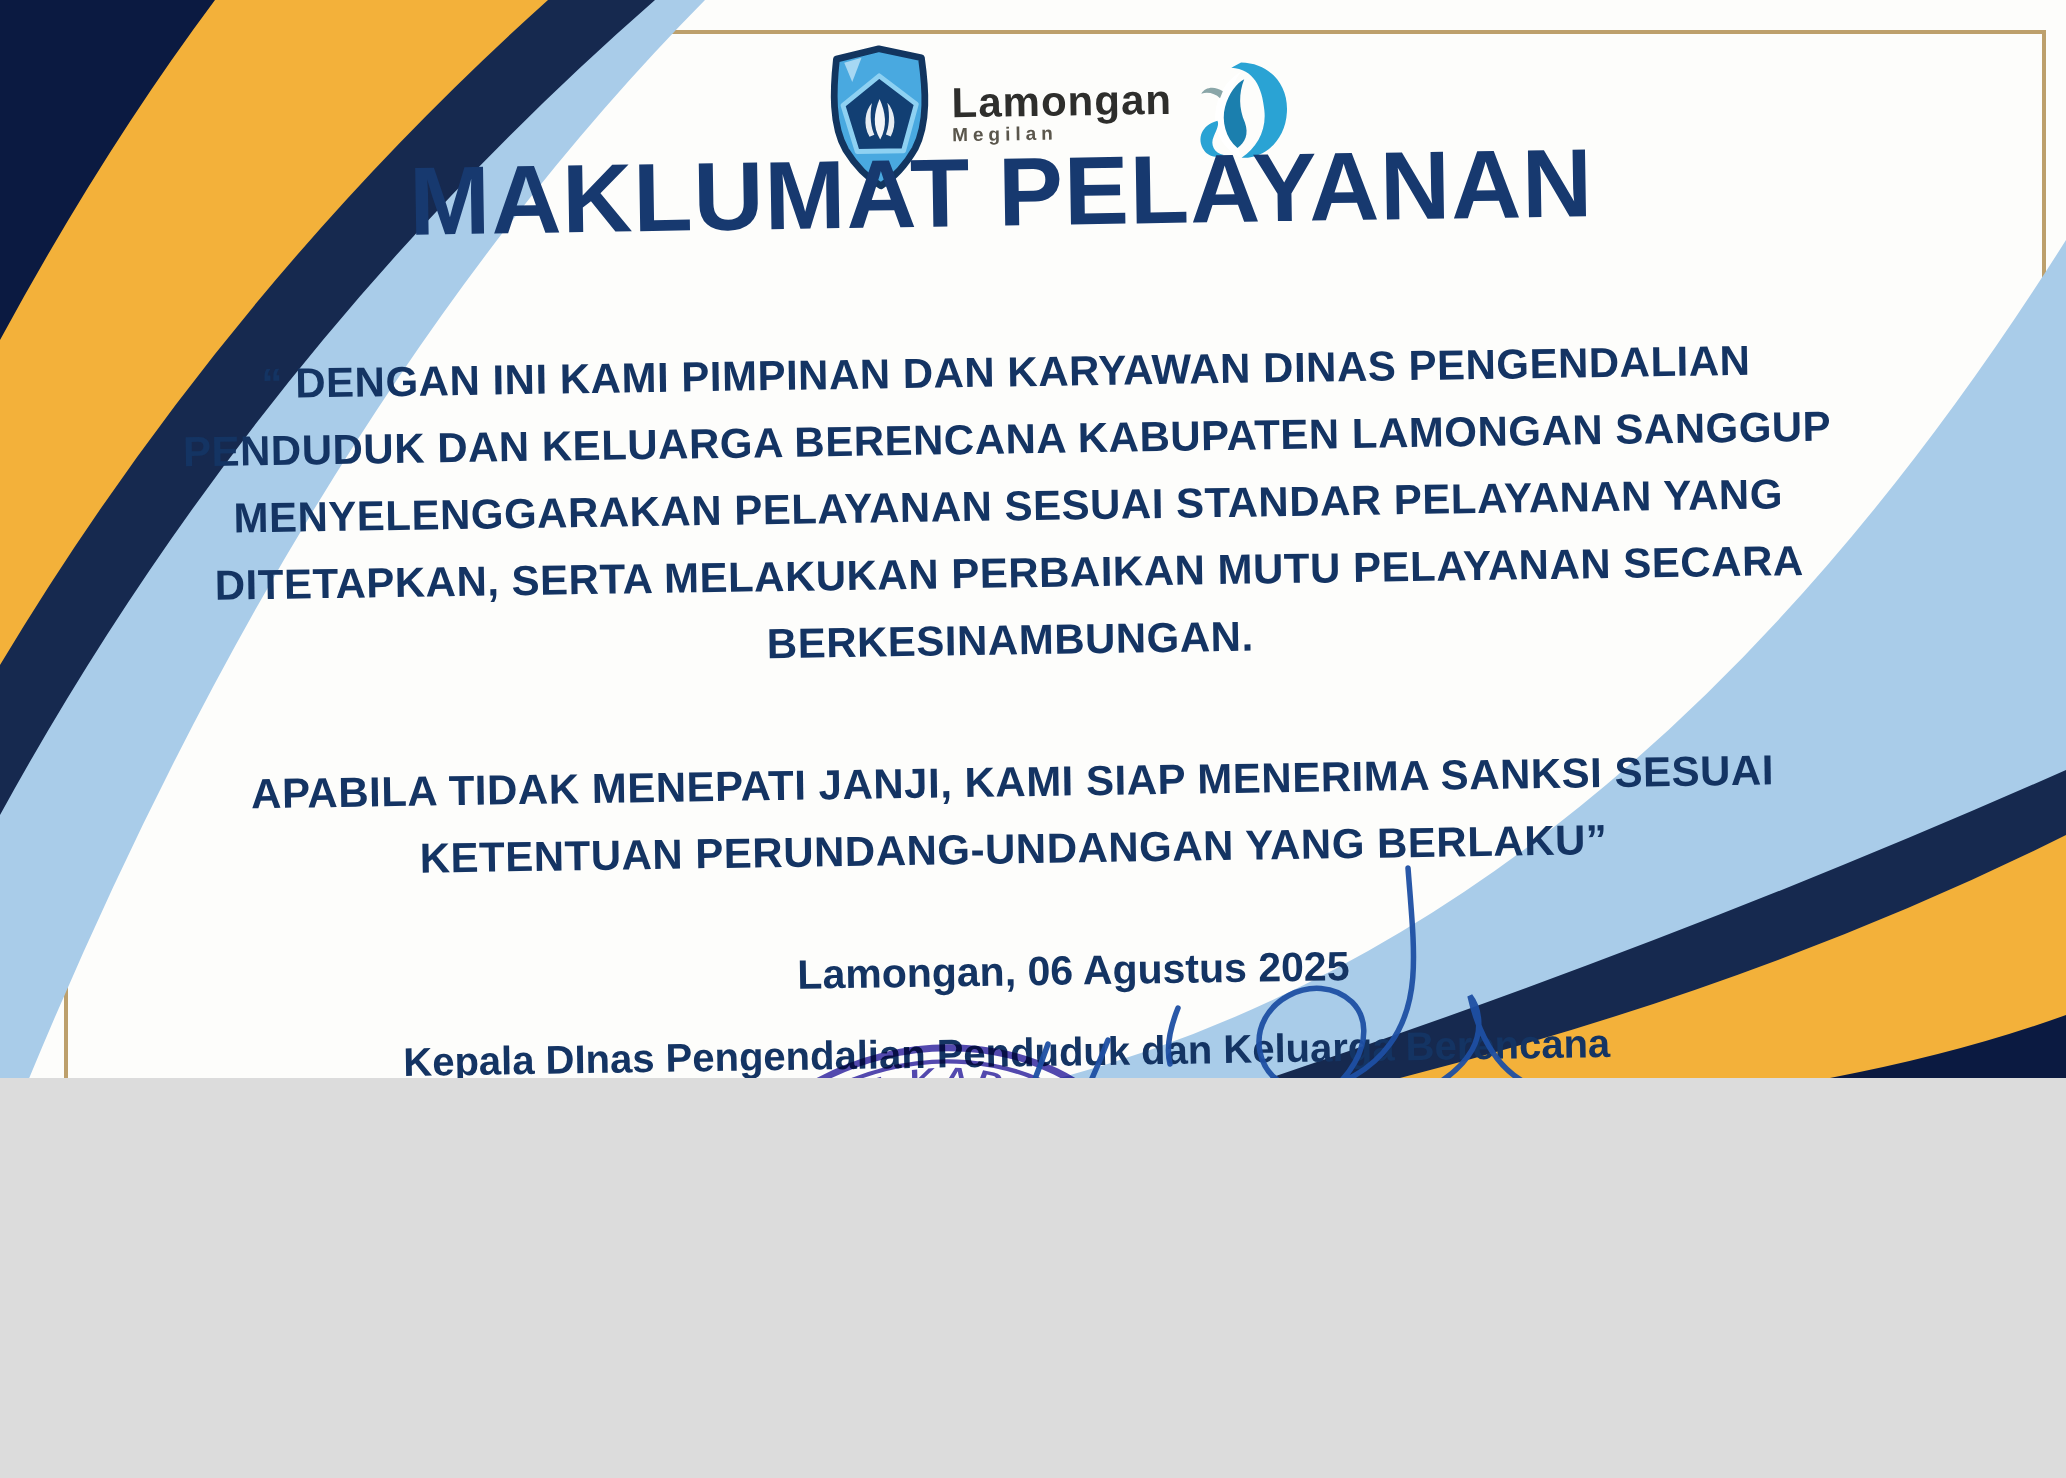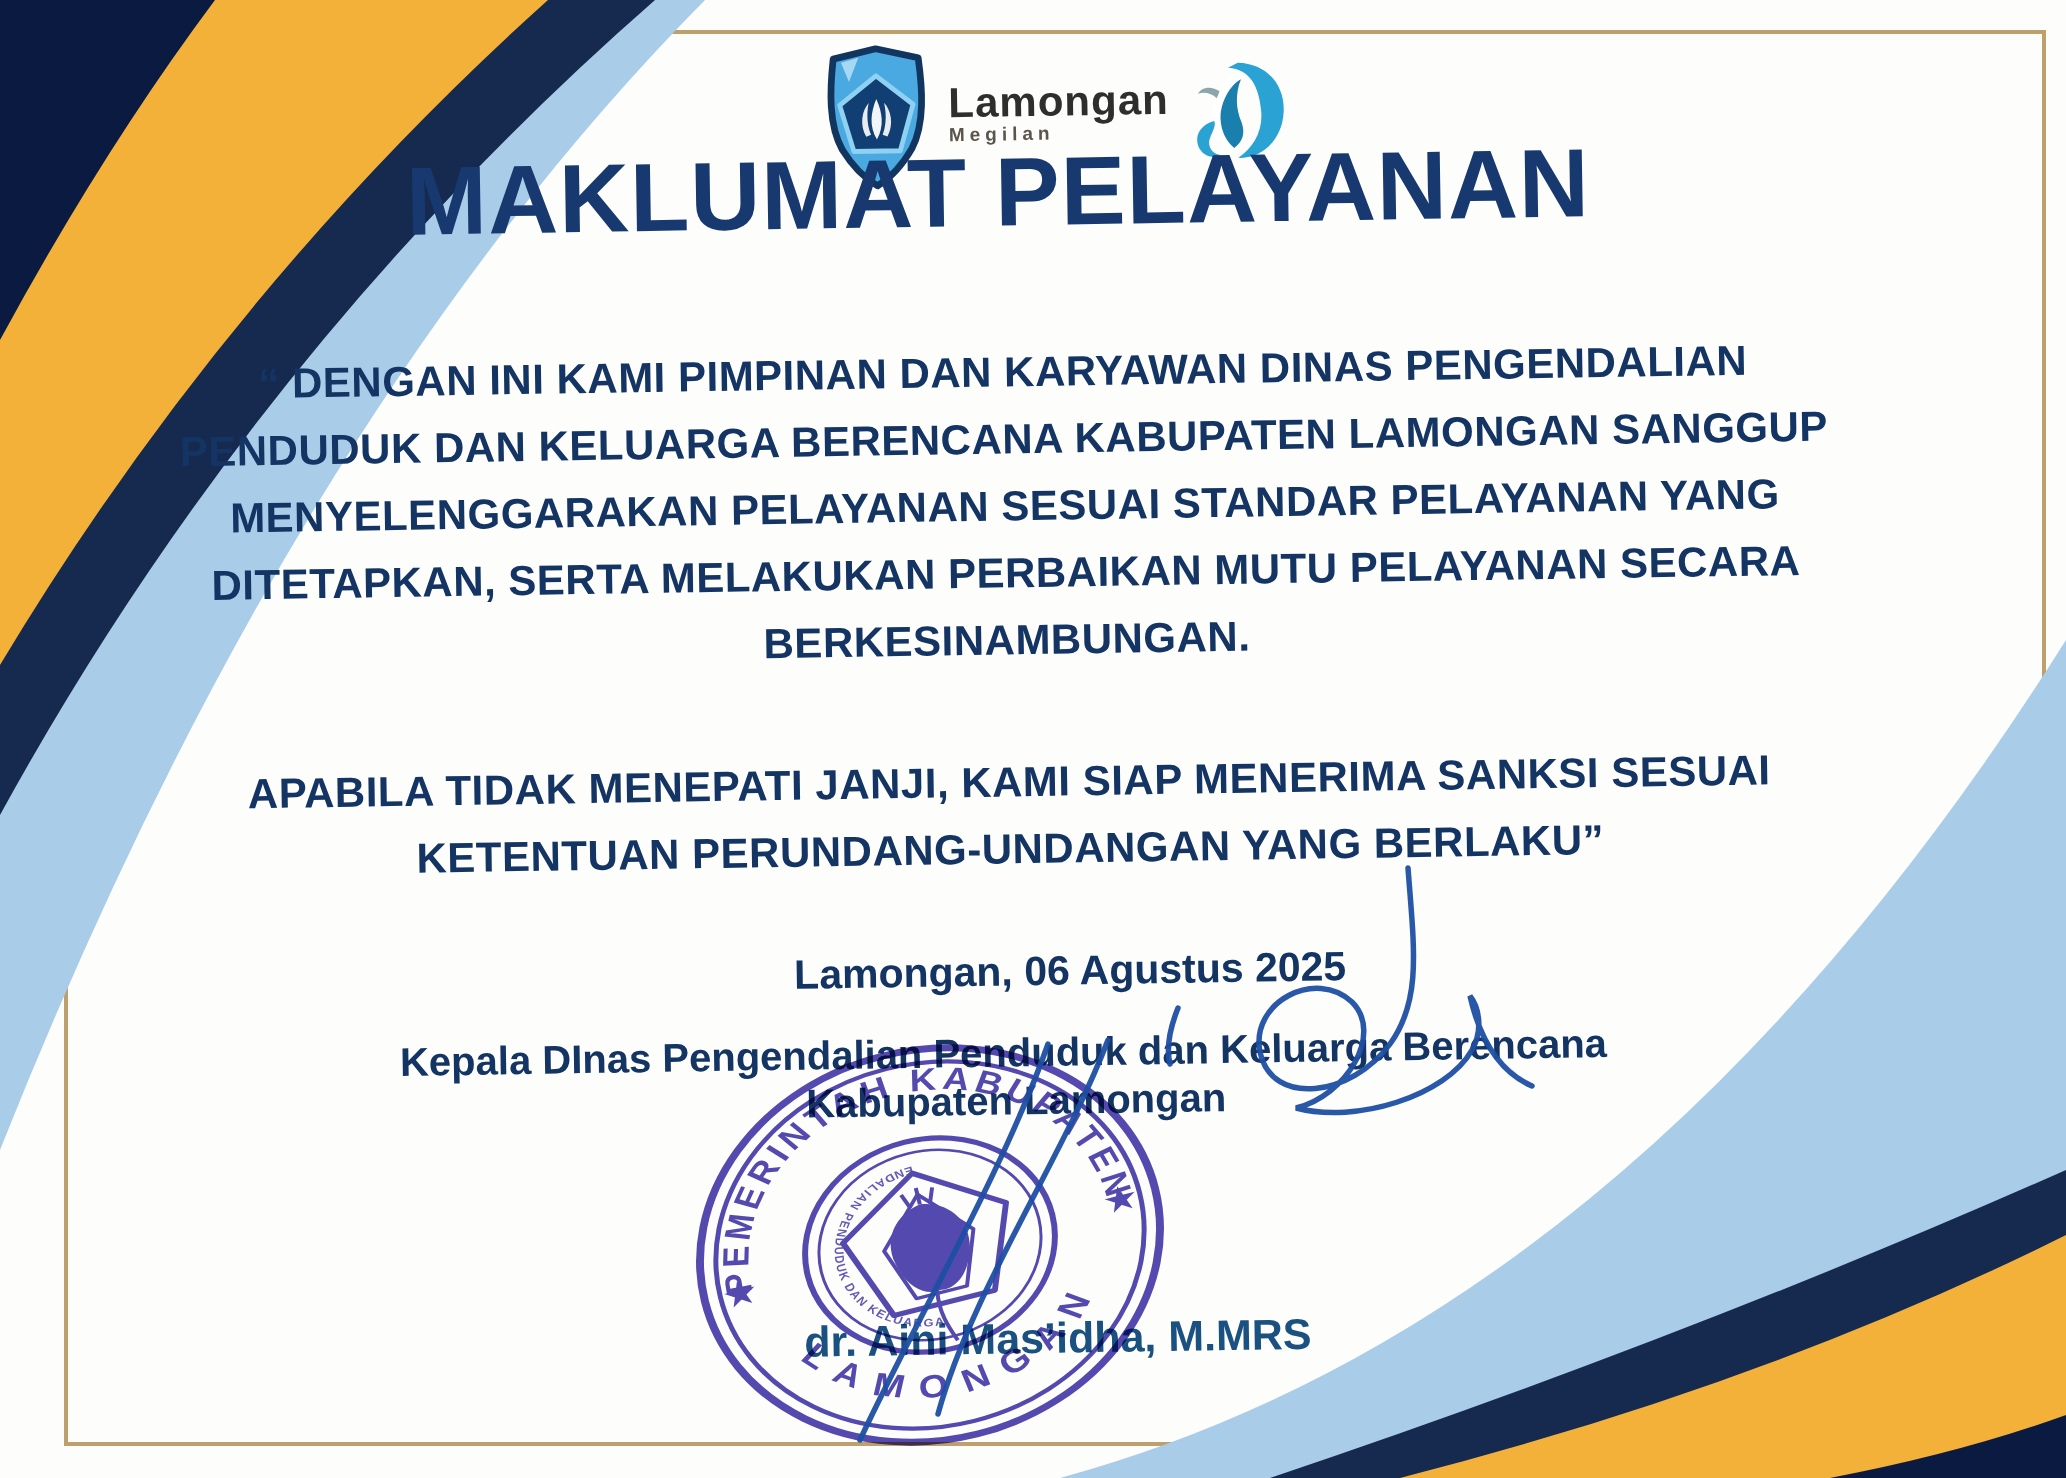--- a/index.html
+++ b/index.html
@@ -1,17 +1,17 @@
 <!DOCTYPE html>
 <html style="--ink-navy: #17396f; --body-navy: #143463; --name-blue: #1a5181; --stamp-purple: #463bab; --signature-blue: #1e4fa3; --ribbon-navy: #16294f; --ribbon-navy-dark: #0b1a41; --ribbon-gold: #f3b13a; --ribbon-lightblue: #a9cce9; --frame-gold: #b18f52;"><head>
 <meta charset="utf-8">
 <style>
   html,body{margin:0;padding:0;background:#dcdcdc;}
   .page{
-    position:relative;width:2066px;height:1478px;overflow:hidden;
+    position:relative;width:2066px;height:1078px;overflow:hidden;
     background:#fdfdfb;
     font-family:"Liberation Sans","DejaVu Sans",sans-serif;
   }
   
   .frame{
     position:absolute;left:64px;top:30px;width:1982px;height:1416px;
     border:4px solid var(--frame-gold,#b18f52);box-sizing:border-box;
     opacity:.85;
   }
   

